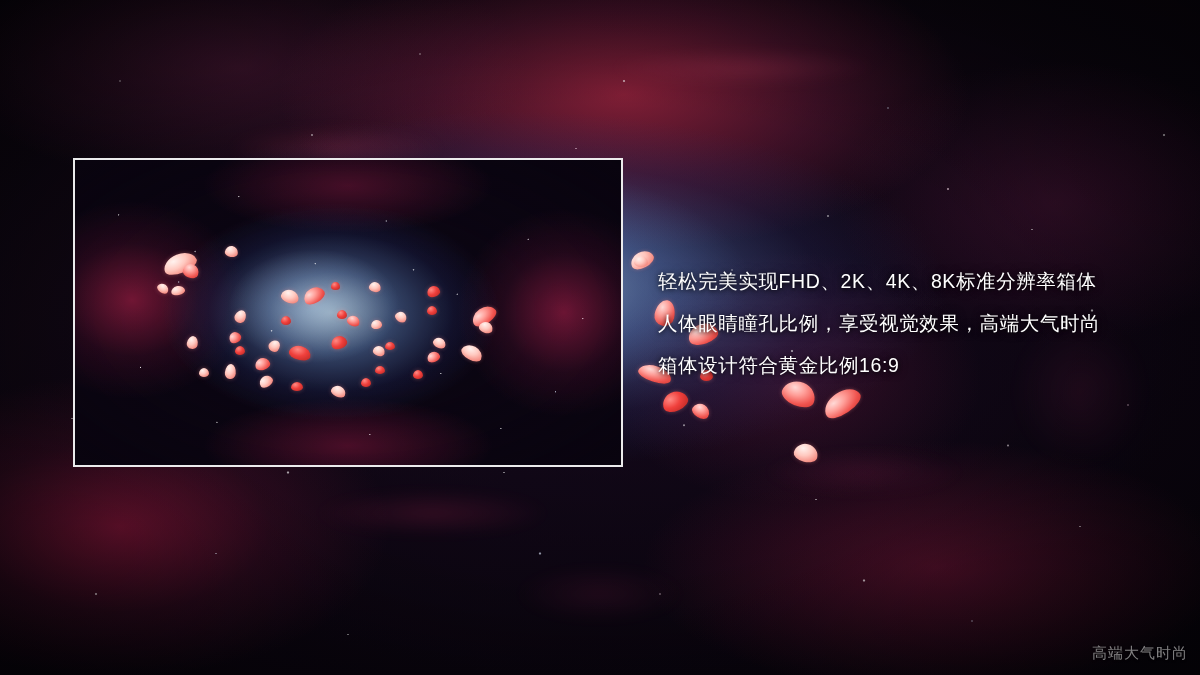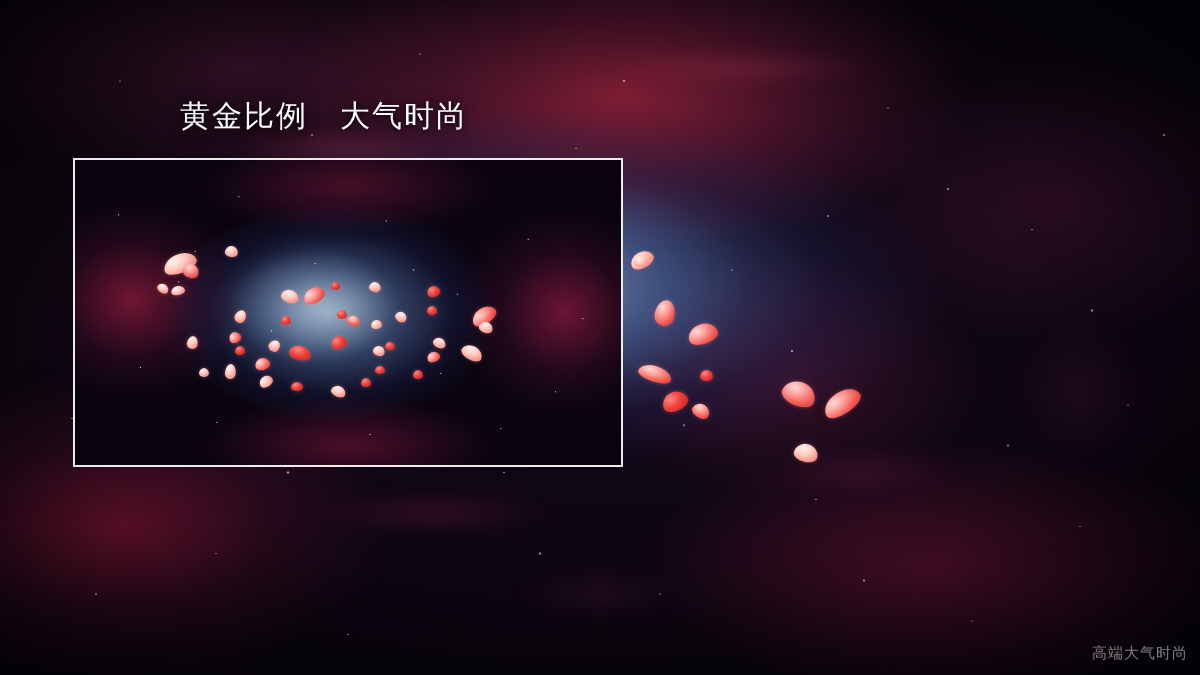--- a/index.html
+++ b/index.html
@@ -252,17 +252,21 @@
           <div class="petal deep" style="left: 216px; top: 222px; width: 12px; height: 9px; transform: rotate(0deg);"></div>
           <div class="petal pale" style="left: 256px; top: 226px; width: 15px; height: 11px; transform: rotate(24deg);"></div>
           <div class="petal deep" style="left: 286px; top: 218px; width: 10px; height: 9px; transform: rotate(0deg);"></div>
           <div class="petal deep" style="left: 300px; top: 206px; width: 10px; height: 8px; transform: rotate(0deg);"></div>
           <div class="petal deep" style="left: 338px; top: 210px; width: 10px; height: 9px; transform: rotate(0deg);"></div>
           <div class="petal pale" style="left: 124px; top: 208px; width: 10px; height: 9px; transform: rotate(0deg);"></div>
         </div>
     </div>
   </div>
 
-  <div class="headline">黄金比例　大气时尚</div>
-
+
+  <div class="body-copy">
+    <span class="line">轻松完美实现FHD、2K、4K、8K标准分辨率箱体</span>
+    <span class="line">人体眼睛瞳孔比例，享受视觉效果，高端大气时尚</span>
+    <span class="line">箱体设计符合黄金比例16:9</span>
+  </div>
 
   <div class="watermark">高端大气时尚</div>
 </div>
 
 </body></html>

